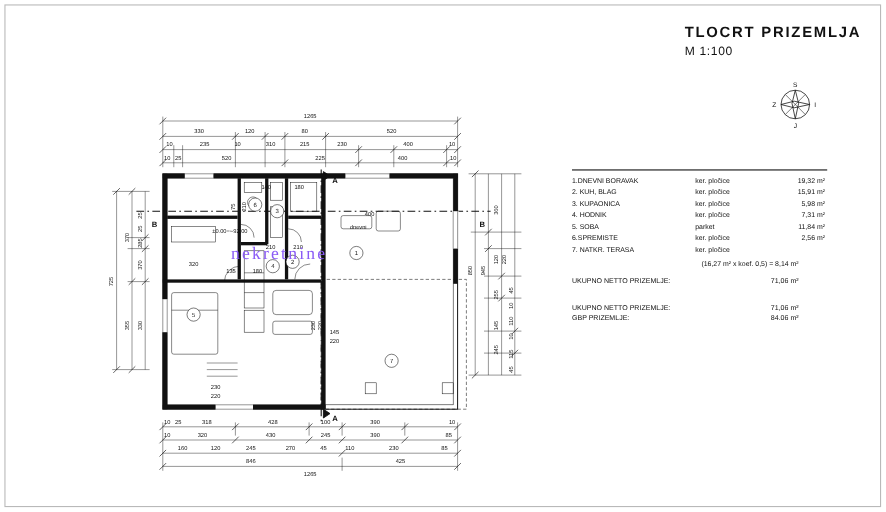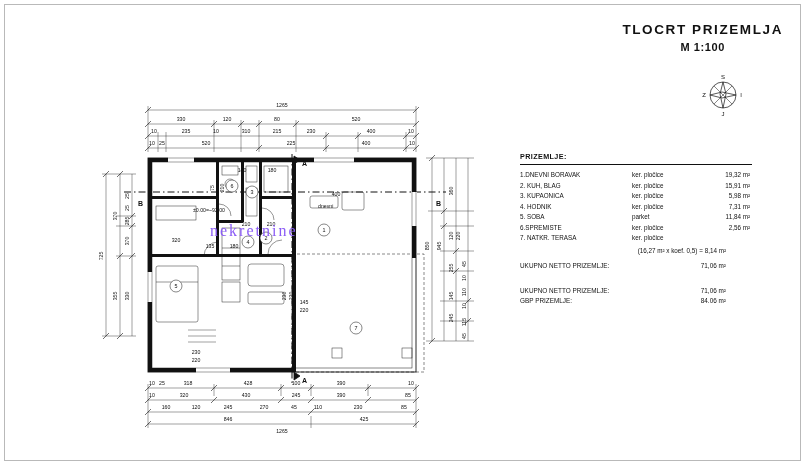--- a/index.html
+++ b/index.html
@@ -10,23 +10,23 @@
     color:#111;
     overflow:hidden;
     position:relative;
   }
   .page{position:absolute;inset:0;}
   .border{
     position:absolute;left:4px;top:4px;right:4px;bottom:4px;
     border:1px solid #b9b9b9;
   }
   
-  .title-block{position:absolute;right:22px;top:22px;text-align:center;margin-left:14px;}
+  .title-block{position:absolute;right:22px;top:22px;text-align:left;margin-left:14px;}
   .title-main{font-size:13.5px;font-weight:bold;letter-spacing:1.6px;}
-  .title-sub{font-size:11px;font-weight:bold;letter-spacing:.6px;margin-top:4px;}
+  .title-sub{font-size:11px;font-weight:normal;letter-spacing:.6px;margin-top:4px;}
 
   
   .compass{position:absolute;left:700px;top:72px;width:46px;height:46px;}
   .compass svg{display:block;}
 
   
   .legend{position:absolute;left:520px;top:152px;width:250px;font-size:6.4px;line-height:1.45;}
   .legend .hdr{font-weight:bold;font-size:7.2px;letter-spacing:.4px;}
   .legend .rule{border-top:1px solid #111;margin:2px 0 4px 0;width:232px;}
   .legend table{border-collapse:collapse;width:230px;font-size:6.3px;}
@@ -69,21 +69,20 @@
       <line x1="14" y1="14" x2="32" y2="32" stroke="#111" stroke-width="0.5"></line>
       <line x1="32" y1="14" x2="14" y2="32" stroke="#111" stroke-width="0.5"></line>
       <text x="23" y="7" font-size="6" text-anchor="middle" fill="#111" font-family="Liberation Sans, sans-serif">S</text>
       <text x="41" y="25" font-size="6" text-anchor="middle" fill="#111" font-family="Liberation Sans, sans-serif">I</text>
       <text x="23" y="44" font-size="6" text-anchor="middle" fill="#111" font-family="Liberation Sans, sans-serif">J</text>
       <text x="4" y="25" font-size="6" text-anchor="middle" fill="#111" font-family="Liberation Sans, sans-serif">Z</text>
     </svg>
   </div>
 
   <div class="legend">
-    <div class="hdr">PRIZEMLJE:</div>
     <div class="rule"></div>
     <table>
       <tbody>
         <tr>
           <td>1.DNEVNI BORAVAK</td>
           <td class="c2">ker. pločice</td>
           <td class="c3">19,32 m²</td>
         </tr>
         <tr>
           <td>2. KUH, BLAG</td>

